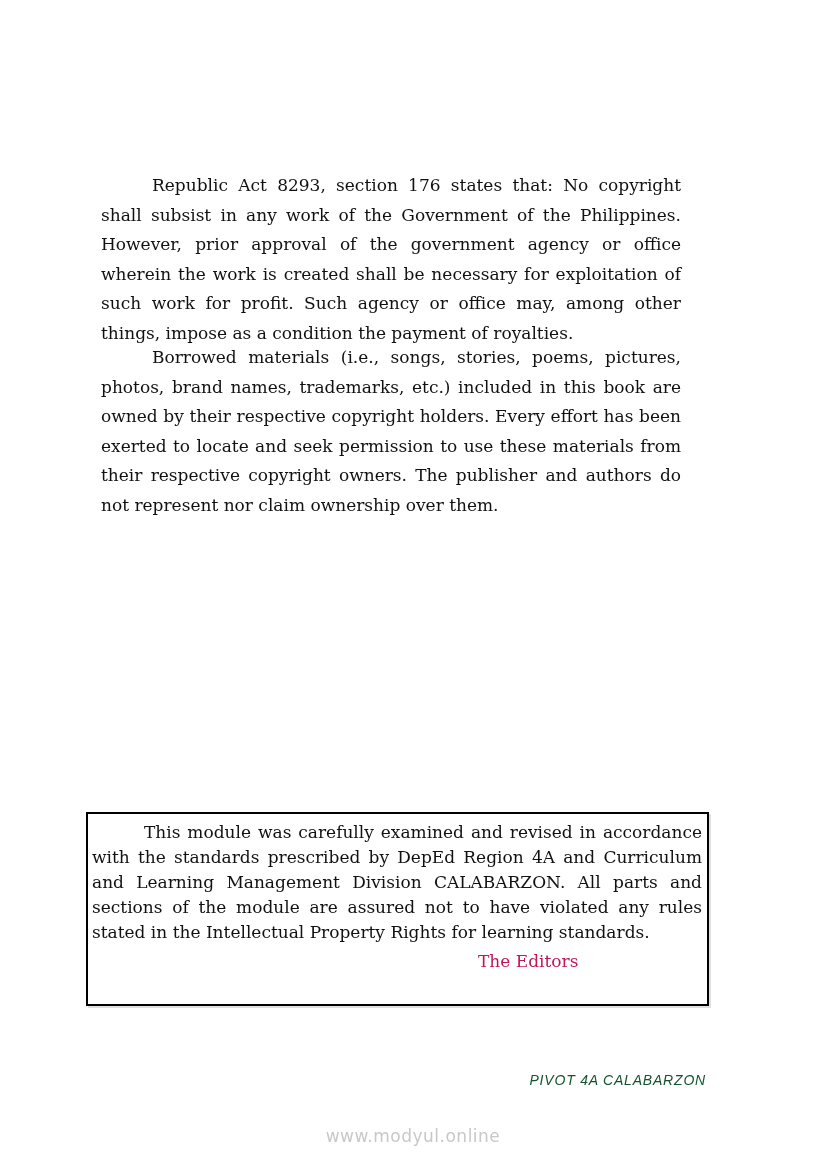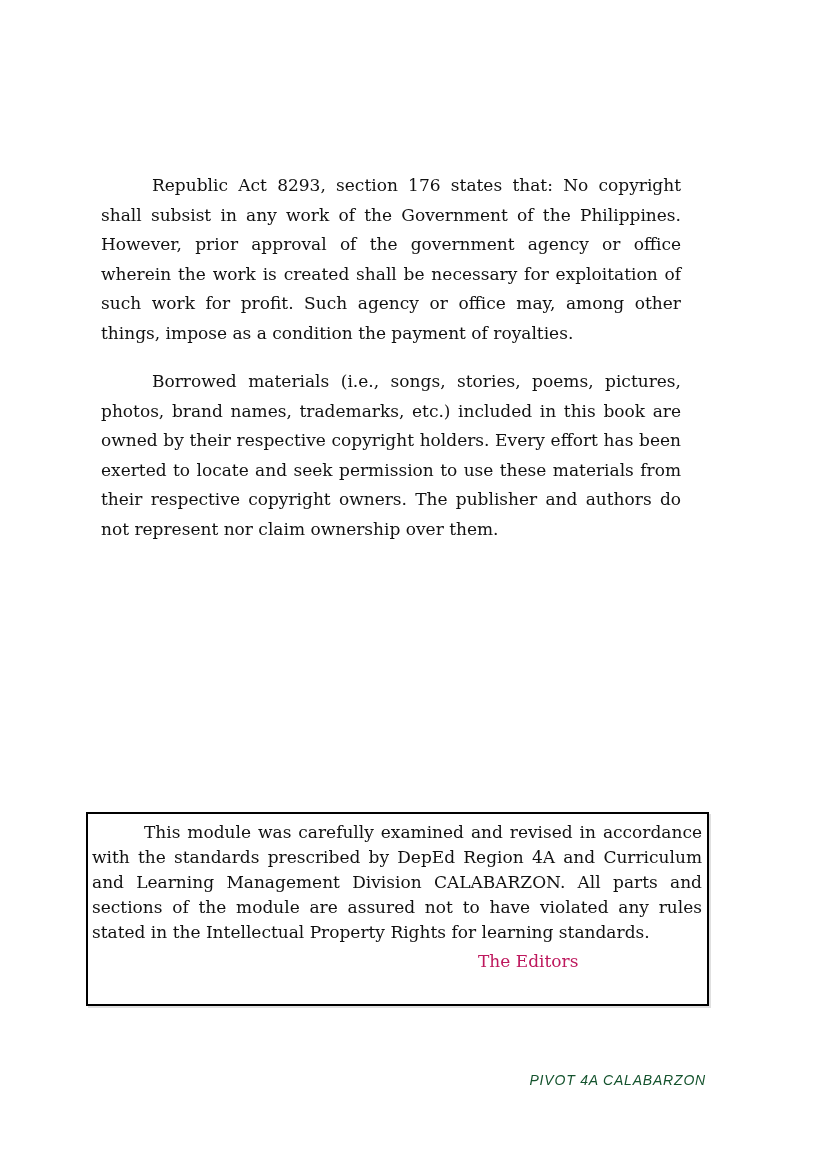--- a/index.html
+++ b/index.html
@@ -21,21 +21,21 @@
     position: absolute;
     left: 101px;
     width: 580px;
     font-size: 17px;
     line-height: 29.5px;
     text-align: justify;
     text-indent: 51px;
     color: #111111;
   }
   #para1 { top: 154px; }
-  #para2 { top: 350px; }
+  #para2 { top: 326px; }
   .notice-box {
     position: absolute;
     left: 86px;
     top: 812px;
     width: 619px;
     height: 190px;
     border: 2px solid #000000;
     box-shadow: 2px 2px 0 rgba(0,0,0,0.12);
     background: #ffffff;
   }
@@ -86,14 +86,15 @@
 
   <p id="para2" class="body-paragraph">Borrowed materials (i.e., songs, stories, poems, pictures, photos, brand names, trademarks, etc.) included in this book are owned by their respective copyright holders. Every effort has been exerted to locate and seek permission to use these materials from their respective copyright owners. The publisher and authors do not represent nor claim ownership over them.</p>
 
   <div class="notice-box">
     <p class="notice-text">This module was carefully examined and revised in accordance with the standards prescribed by DepEd Region 4A and Curriculum and Learning Management Division CALABARZON. All parts and sections of the module are assured not to have violated any rules stated in the Intellectual Property Rights for learning standards.</p>
     <p class="notice-signature">The Editors</p>
   </div>
 
   <div class="footer-brand">PIVOT 4A CALABARZON</div>
 
+  <div class="watermark">www.modyul.online</div>
 
 </div>
 
 </body></html>

